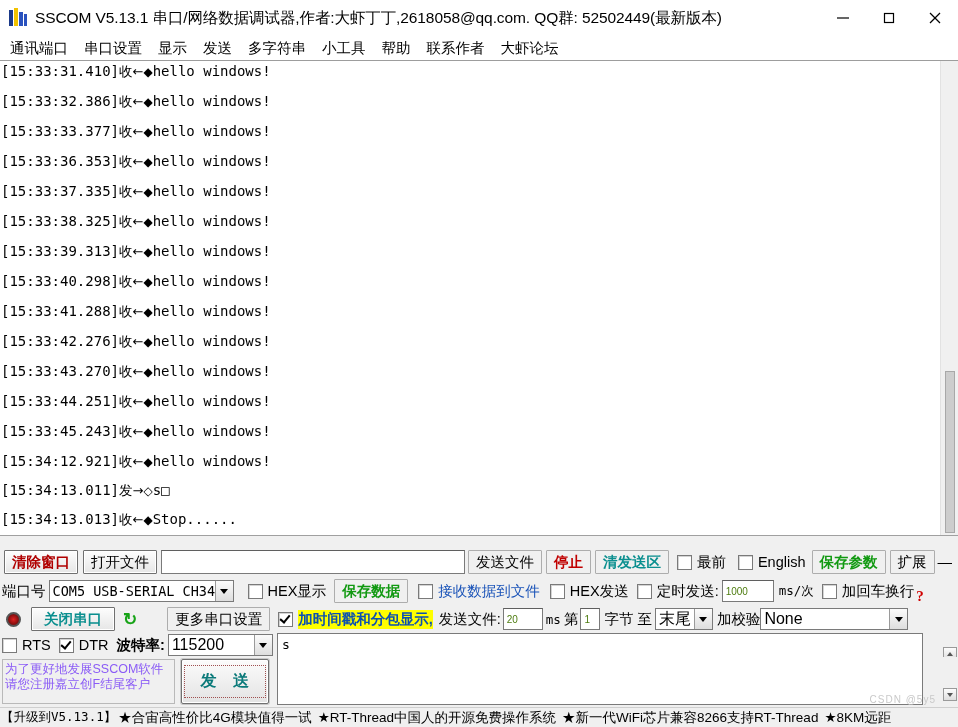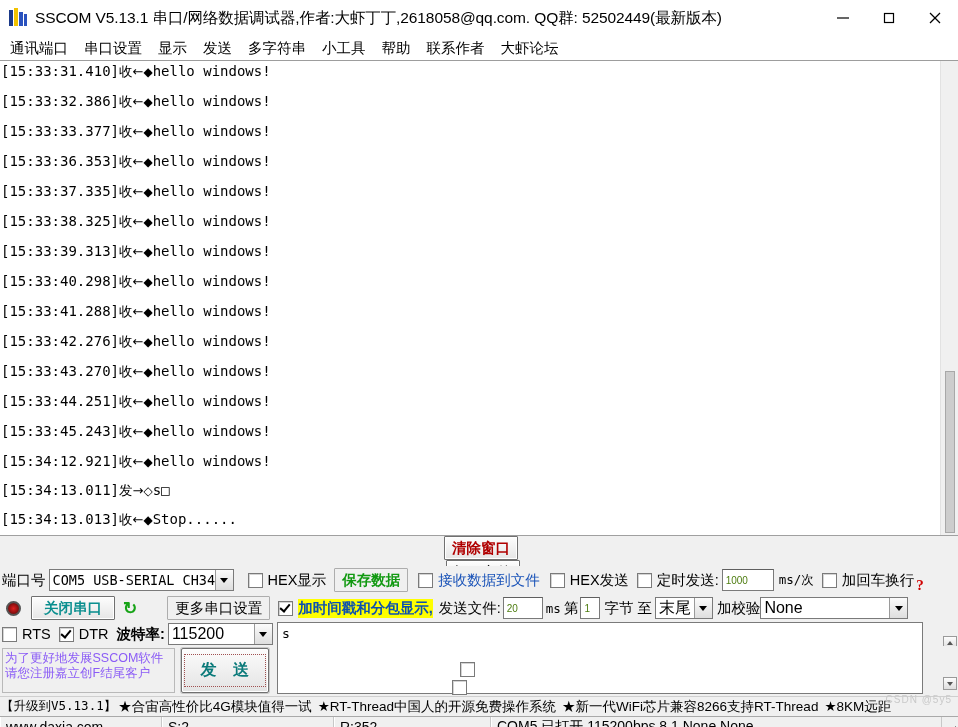--- a/index.html
+++ b/index.html
@@ -187,21 +187,21 @@
   .lbl { font-size: 14.5px; color: #000; white-space: nowrap; }
   .lbl.mono { font-family: "DejaVu Sans Mono", monospace; font-size: 12.5px; }
 
   
   .red    { color: #c00000; font-weight: bold; }
   .green  { color: #119911; font-weight: bold; }
   .teal   { color: #0b8f8f; font-weight: bold; }
   .blue   { color: #1a53b8; }
 
   
-  .row1 { height: 30px; padding: 0 0 0 2px; gap: 0; flex-direction: column; }
+  .row1 { height: 30px; padding: 11px 0 0 2px; gap: 0; }
   .row1 .tfield { height: 24px; }
 
   
   .row2 { height: 28px; padding-left: 0px; }
   
   .row3 { height: 28px; }
 
   
   .leftpanel { width: 273px; flex: 0 0 auto; }
   .midpanel  { flex: 1 1 auto; }
@@ -293,21 +293,21 @@
   }
   .redcircle {
     width: 15px; height: 15px; border-radius: 50%;
     background: radial-gradient(circle at 50% 50%, #e02020 0%, #8a0f0f 60%, #3a3a3a 100%);
     border: 2px solid #555;
     box-sizing: border-box;
   }
   .hl-yellow { background: #ffff00; }
   .watermark {
     position: absolute;
-    right: 6px; bottom: 22px;
+    right: 22px; bottom: 22px;
     font-size: 10px;
     color: #c9c9c9;
     letter-spacing: 1px;
   }
 </style>
 </head>
 <body>
 
 <div class="app">
 

